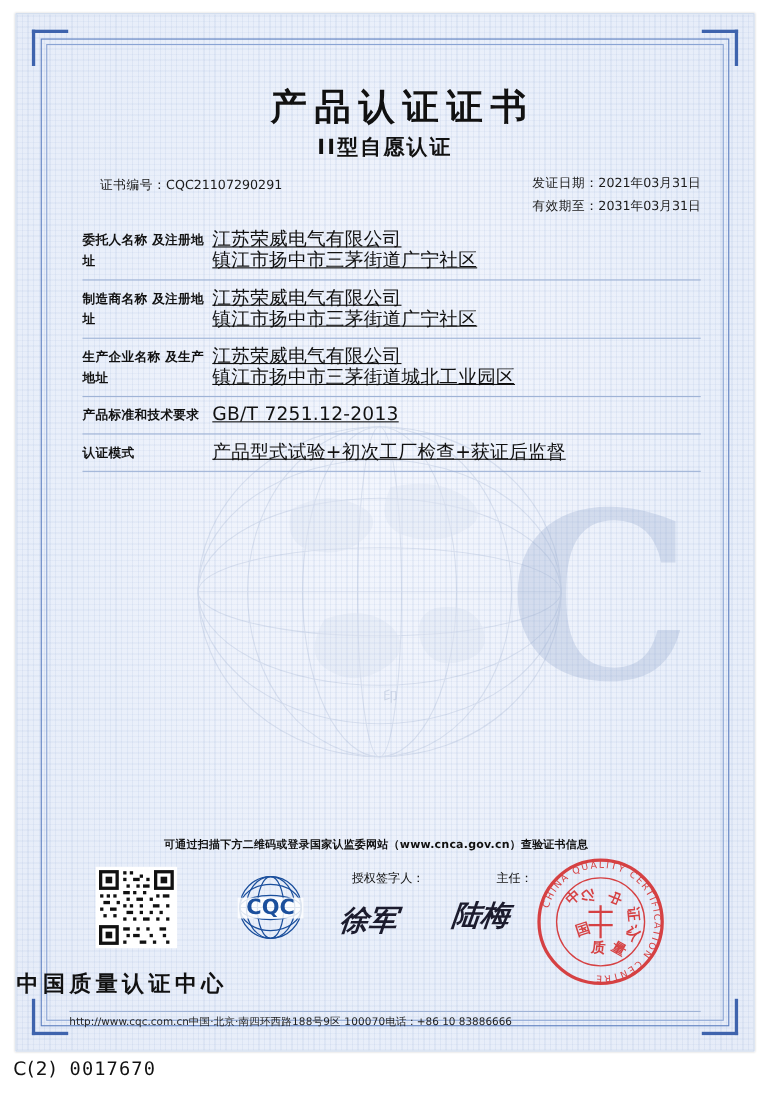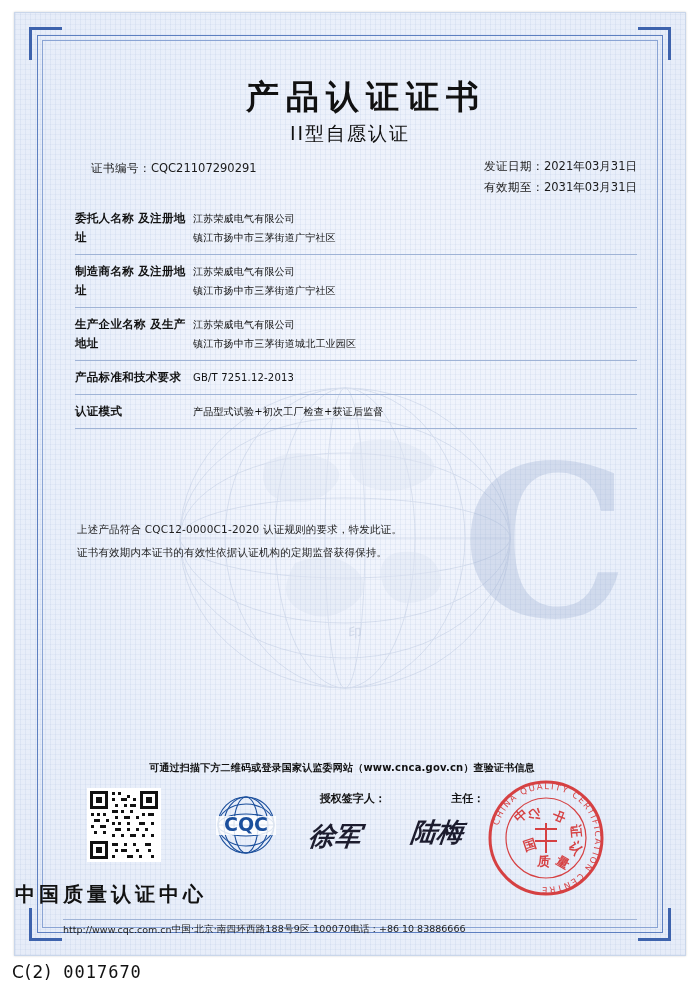--- a/index.html
+++ b/index.html
@@ -67,21 +67,21 @@
   }
 
   
   .title{
     position:absolute;left:0;right:0;top:62px;text-align:center;
     font-family:"DejaVu Sans","Liberation Sans",sans-serif;
     font-weight:bold;font-size:33px;letter-spacing:7px;color:#111;margin-left:32px;
   }
   .subtitle{
     position:absolute;left:0;right:0;top:108px;text-align:center;
-    font-weight:normal;font-size:19px;letter-spacing:2px;color:#111;
+    font-weight:bold;font-size:19px;letter-spacing:2px;color:#111;
   }
 
   .certno{
     position:absolute;left:76px;top:148px;font-size:11.5px;color:#1a1a1a;
     letter-spacing:.5px;
   }
   .certno .num{letter-spacing:0px;}
   .dates{
     position:absolute;right:48px;top:143px;text-align:left;font-size:11.5px;color:#1a1a1a;
     line-height:21px;
@@ -96,21 +96,21 @@
     display:flex;align-items:flex-start;
     padding-bottom:7px;margin-bottom:7px;
     border-bottom:1px solid #9fb3d6;
   }
   .row.last{border-bottom:1px solid #9fb3d6;}
   .lab{
     width:118px;flex:0 0 118px;font-size:11.5px;font-weight:bold;color:#111;
     line-height:19px;letter-spacing:.3px;
   }
   .val{
-    flex:1;font-size:10px;color:#111;line-height:19px;letter-spacing:.2px;
+    flex:1;font-size:17px;color:#111;line-height:19px;letter-spacing:.2px;text-decoration:underline;
   }
   .val .l2{display:block;}
 
   .notes{
     position:absolute;left:62px;top:505px;right:60px;
     font-size:10.5px;color:#1d1d1d;line-height:23px;letter-spacing:.2px;
   }
 
   
   .qr-note{
@@ -119,21 +119,21 @@
   }
   .qr{
     position:absolute;left:72px;top:775px;width:74px;height:74px;
     background:#fff;
   }
   .cqc-logo{
     position:absolute;left:192px;top:778px;width:78px;height:70px;
   }
   .sign-heads{
     position:absolute;left:272px;top:778px;width:230px;
-    display:flex;justify-content:space-around;font-size:11px;color:#111;font-weight:bold;
+    display:flex;justify-content:space-around;font-size:11px;color:#111;font-weight:normal;
   }
   .signatures{
     position:absolute;left:272px;top:798px;width:230px;height:54px;
   }
   .sig{
     position:absolute;font-family:"DejaVu Serif","Liberation Serif",serif;
     font-size:26px;color:#1c1c2e;font-style:italic;font-weight:bold;
     transform:skewX(-6deg);
   }
   .sig.a{left:22px;top:8px;}
@@ -260,24 +260,20 @@
       <div class="row last">
         <div class="lab">
           <span class="l2">认证模式</span>
         </div>
         <div class="val">
           <span class="l2">产品型式试验+初次工厂检查+获证后监督</span>
         </div>
       </div>
     </div>
 
-    <div class="notes">
-      <div>上述产品符合 CQC12-0000C1-2020 认证规则的要求，特发此证。</div>
-      <div>证书有效期内本证书的有效性依据认证机构的定期监督获得保持。</div>
-    </div>
 
     <div class="qr-note">可通过扫描下方二维码或登录国家认监委网站（www.cnca.gov.cn）查验证书信息</div>
 
     <svg class="qr" viewBox="0 0 74 74">
       <rect width="74" height="74" fill="#ffffff"></rect>
       <g fill="#111">
         <rect x="3" y="3" width="18" height="18"></rect>
           <rect x="6" y="6" width="12" height="12" fill="#fff"></rect>
           <rect x="9" y="9" width="6" height="6"></rect>
         <rect x="53" y="3" width="18" height="18"></rect>

